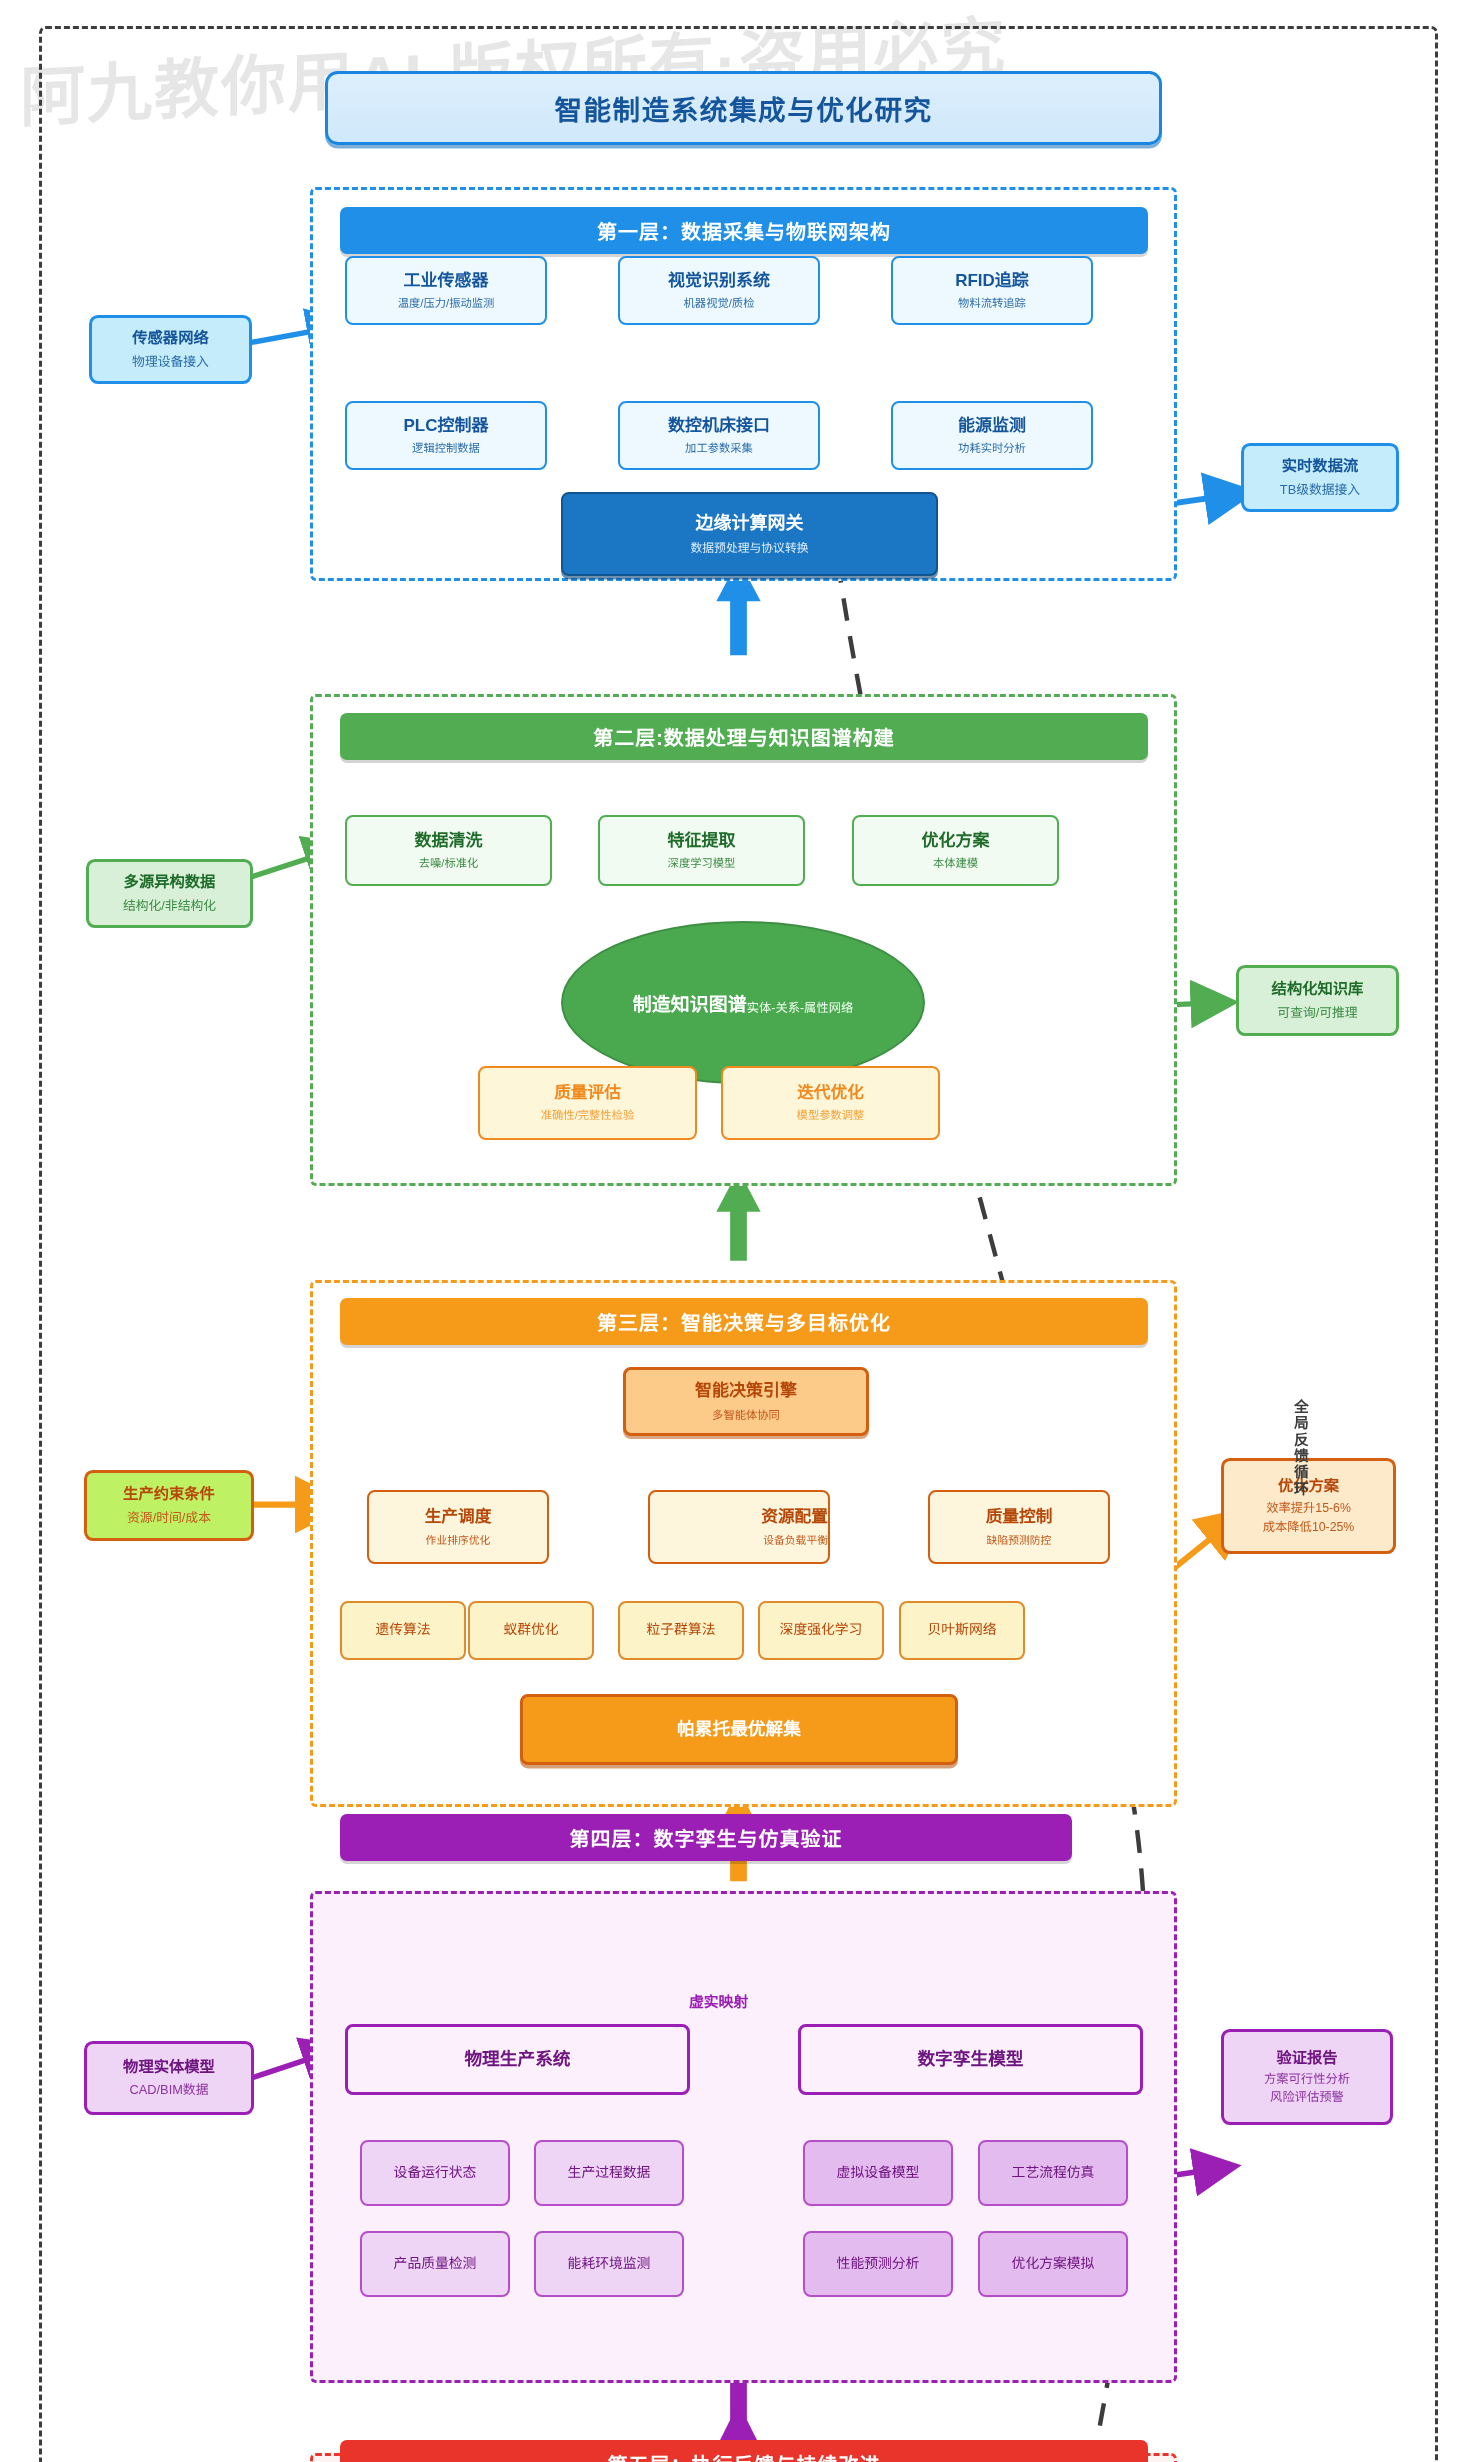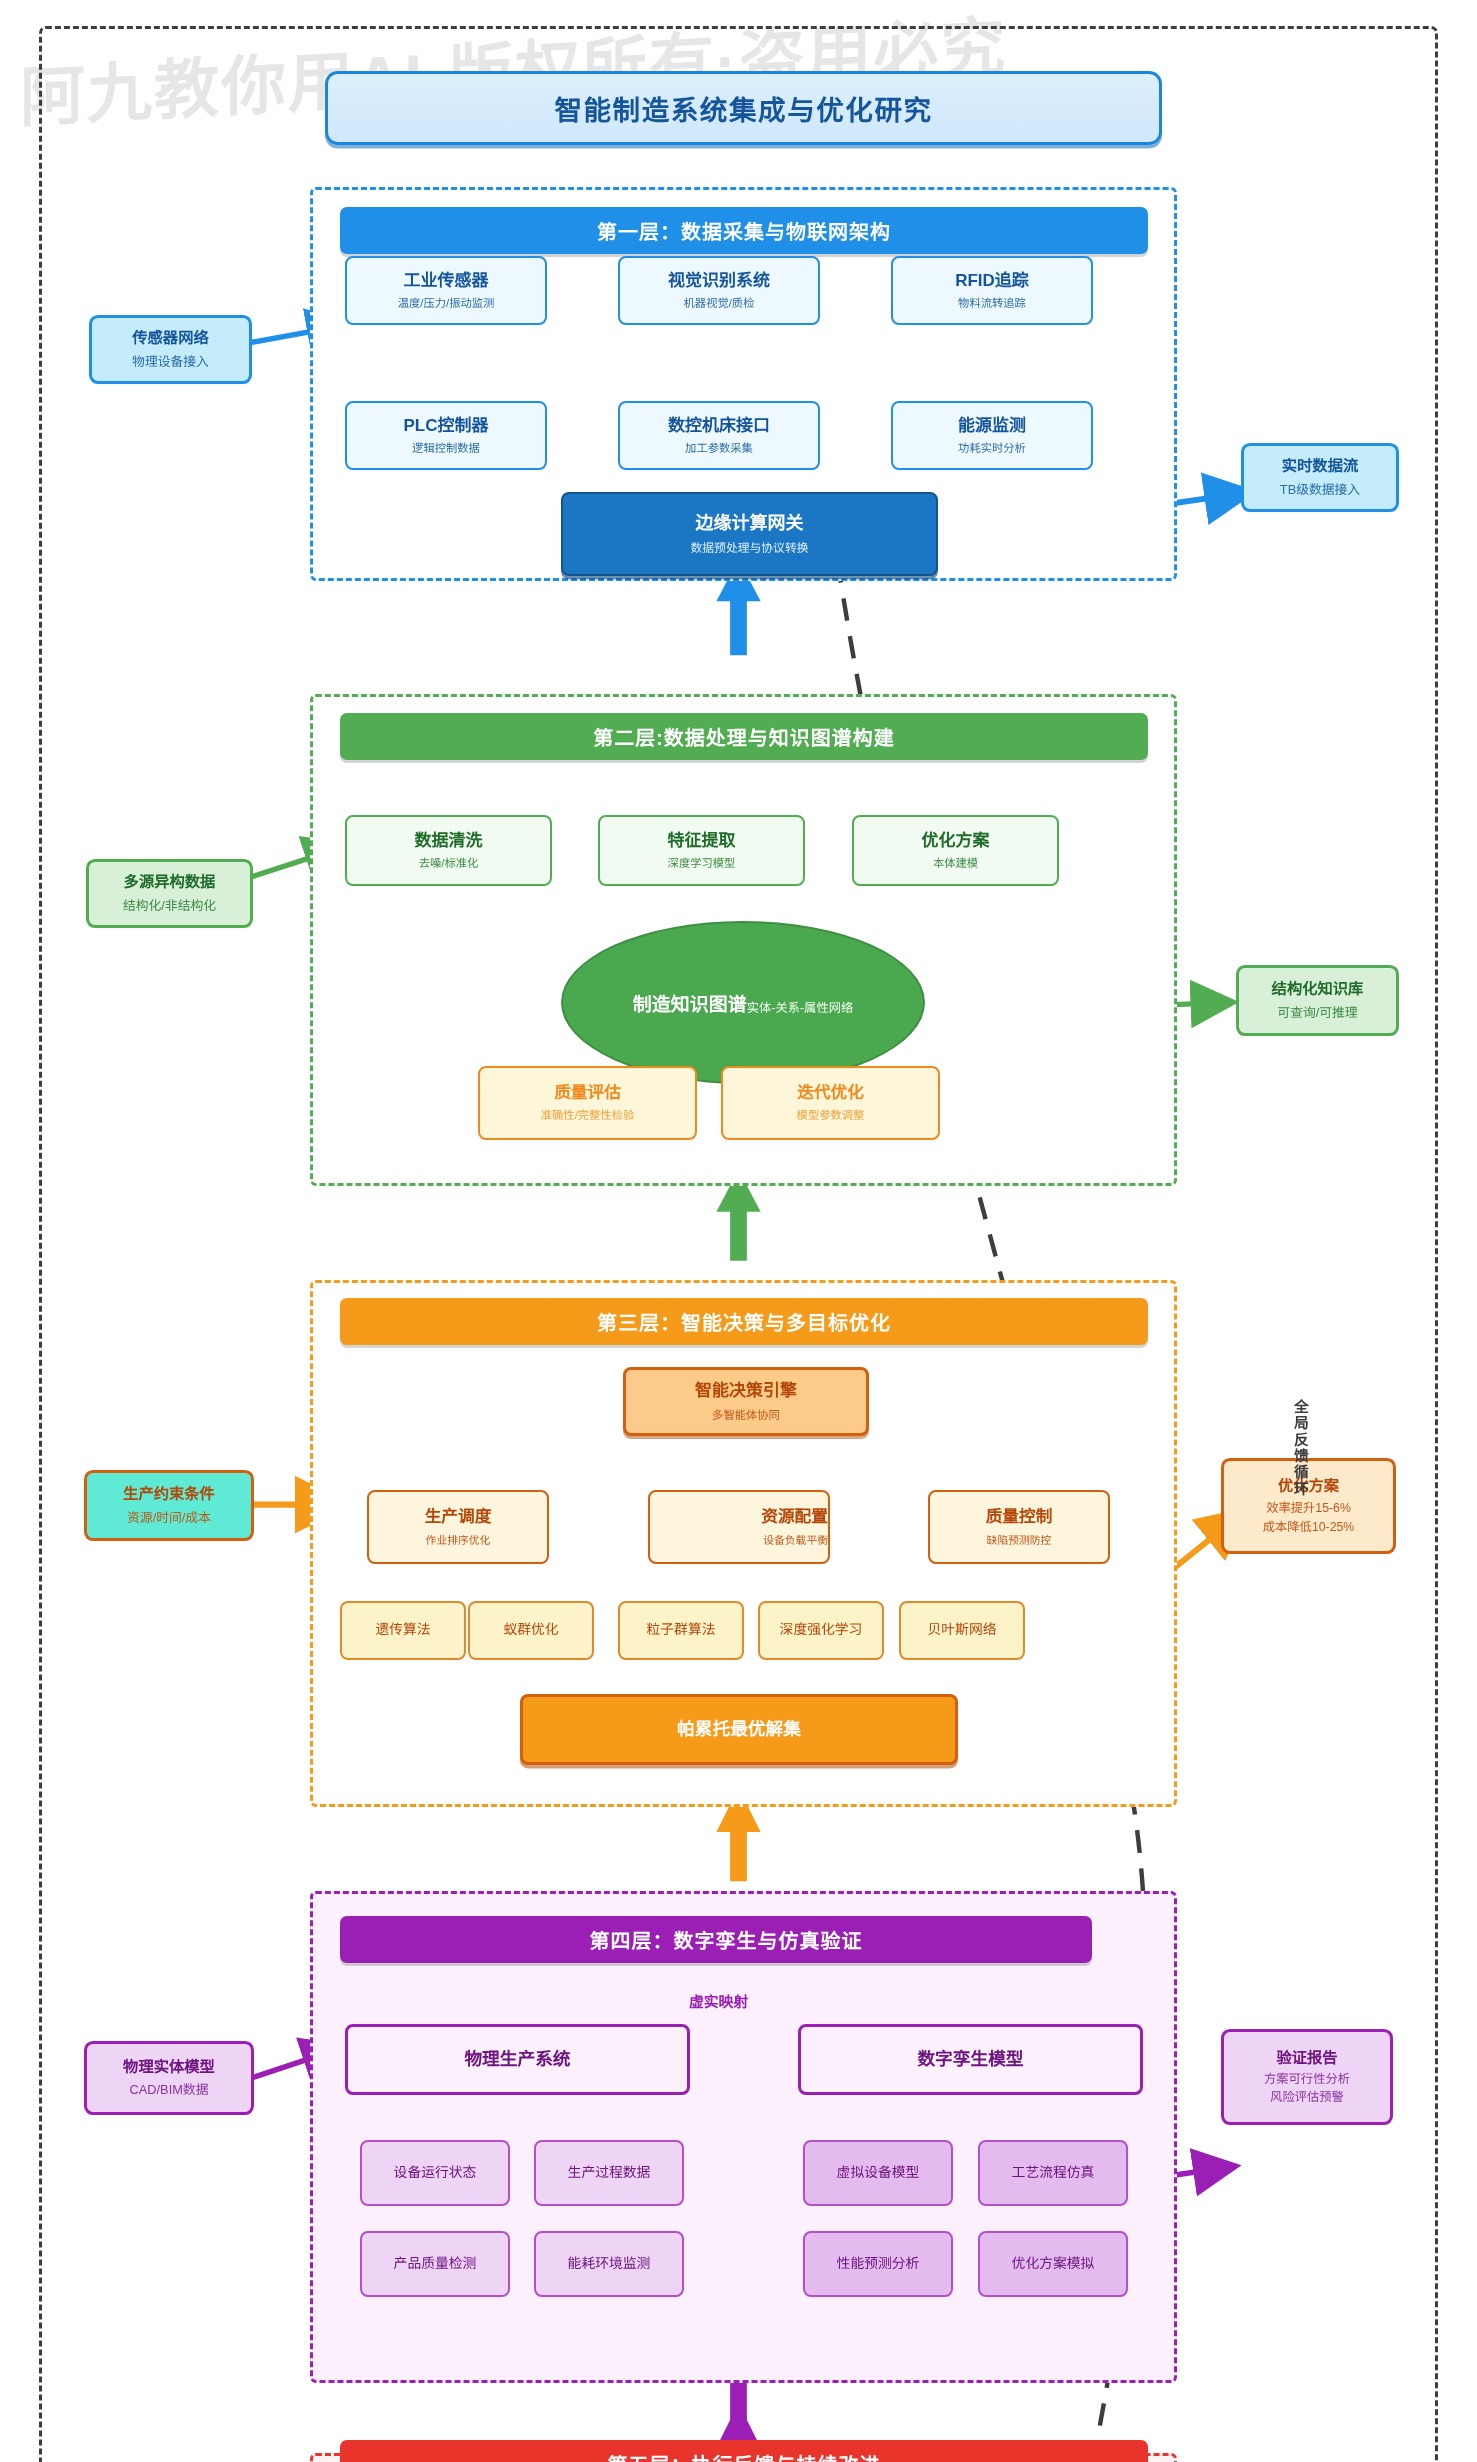--- a/index.html
+++ b/index.html
@@ -300,33 +300,33 @@
   </div>
   <div class="node" style="left:899px;top:1601px;width:126px;height:59px;background:#fcf3c8;border:2px solid #e08a2a;">
     <div class="s" style="font-size:13.8px;color:#b54708;">贝叶斯网络</div>
   </div>
 
   <div class="node" style="left:520px;top:1694px;width:438px;height:71px;background:#f59a19;border:3px solid #d35f10;
               box-shadow:0 3.4px 0 rgba(180,80,10,.55);">
     <div class="t" style="font-size:17.7px;color:#fff;">帕累托最优解集</div>
   </div>
 
-  <div class="side" style="left:84px;top:1470px;width:170px;height:71px;background:#5eead4;border:3px solid #d35f10;">
+  <div class="side" style="left:84px;top:1470px;width:170px;height:71px;background:#bef264;border:3px solid #d35f10;">
     <div class="t" style="font-size:15.3px;color:#b54708;">生产约束条件</div>
     <div class="s" style="font-size:12.8px;color:#c2581a;margin-top:5.9px;">资源/时间/成本</div>
   </div>
   <div class="side" style="left:1221px;top:1458px;width:175px;height:96px;background:#fceacb;border:3px solid #d35f10;">
     <div class="t" style="font-size:15.3px;color:#b54708;">优化方案</div>
     <div class="s" style="font-size:12.3px;color:#c2581a;margin-top:5.9px;">效率提升15-6%</div>
     <div class="s" style="font-size:12.3px;color:#c2581a;margin-top:3px;">成本降低10-25%</div>
   </div>
   <div class="vlabel" style="left:1290px;top:1399px;">全局反馈循环</div>
 
   <div class="layer" style="left:310px;top:1891px;width:867px;height:492px;border:3px dashed #9b1fb5;background:#fcf0fd;"></div>
-  <div class="layer-hd" style="left:340px;top:1916px;width:732px;height:47px;background:#9b1fb5;padding-left:20px;">第四层：数字孪生与仿真验证</div>
+  <div class="layer-hd" style="left:340px;top:1814px;width:732px;height:47px;background:#9b1fb5;">第四层：数字孪生与仿真验证</div>
 
   <div class="flabel" style="left:689px;top:1990px;font-size:14.8px;color:#9b1fb5;">虚实映射</div>
 
   <div class="node" style="left:345px;top:2024px;width:345px;height:71px;background:#fcf0fd;border:3px solid #9b1fb5;">
     <div class="t" style="font-size:17.7px;color:#6e1580;">物理生产系统</div>
   </div>
   <div class="node" style="left:798px;top:2024px;width:345px;height:71px;background:#fcf0fd;border:3px solid #9b1fb5;">
     <div class="t" style="font-size:17.7px;color:#6e1580;">数字孪生模型</div>
   </div>
 

